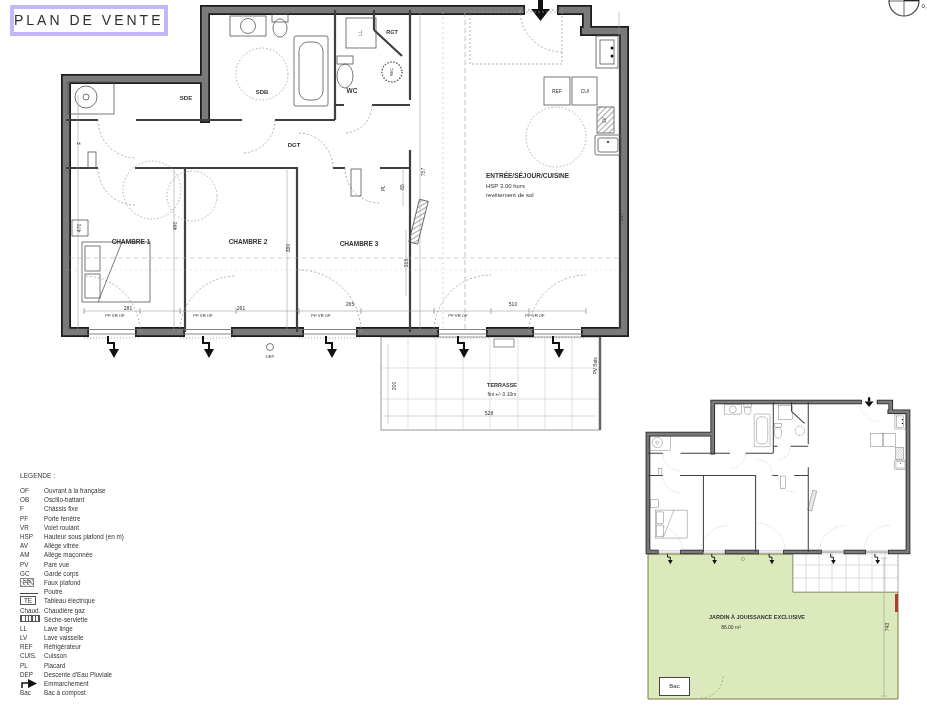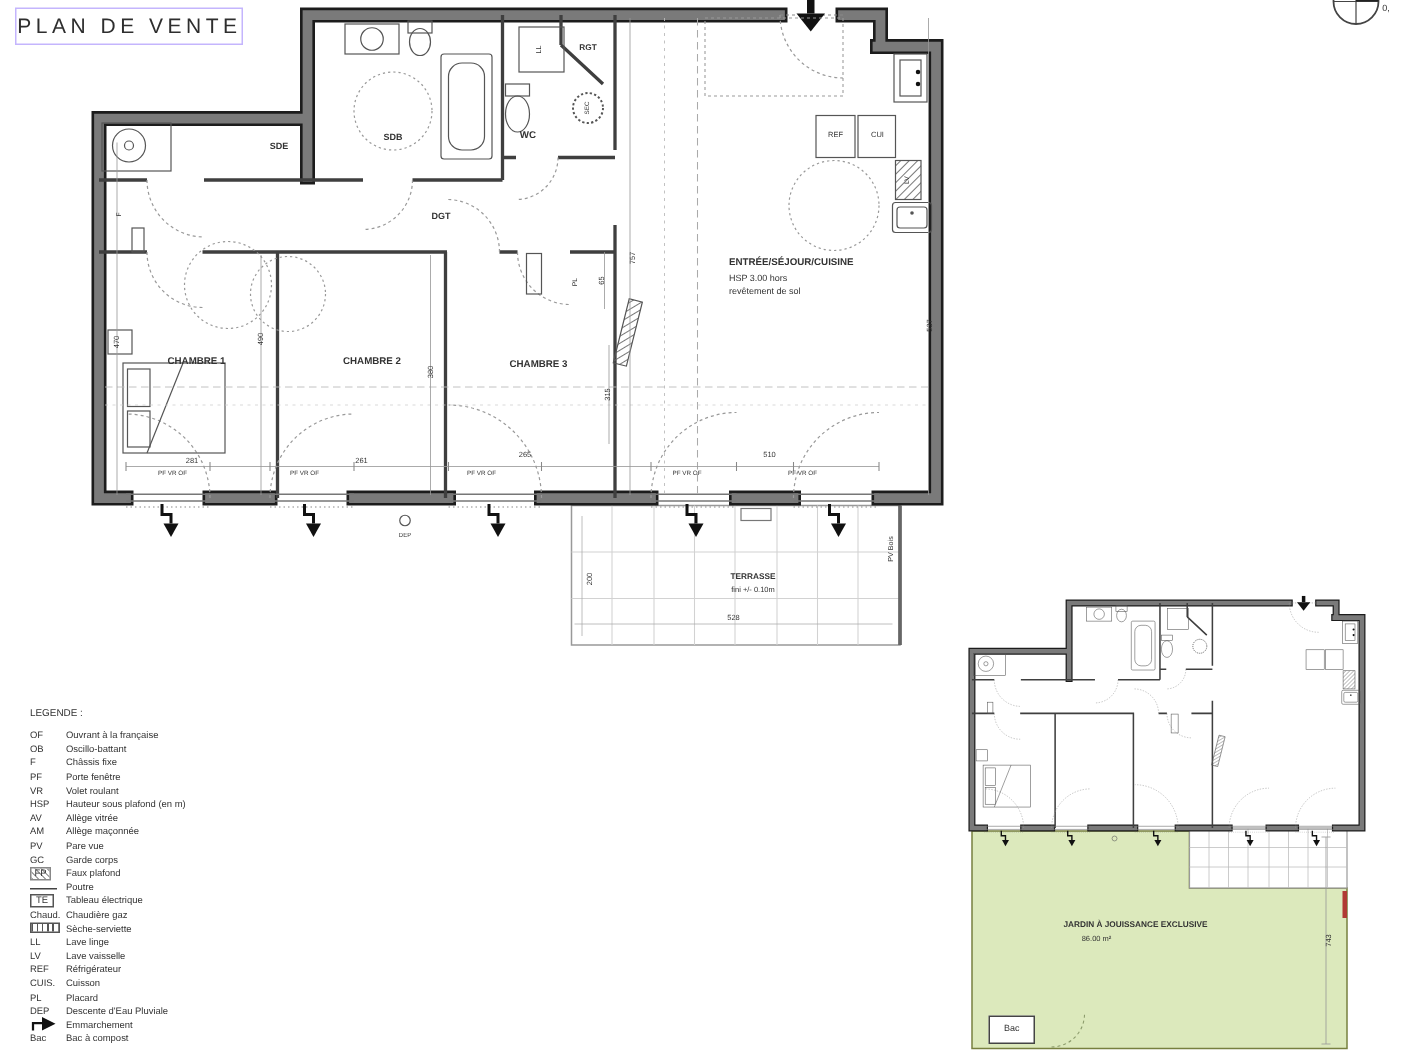--- a/index.html
+++ b/index.html
@@ -1,20 +1,20 @@
 <!DOCTYPE html>
 <html><head>
 <meta charset="utf-8">
 <style>
   html,body{margin:0;padding:0;background:#fff;}
   .page{position:relative;width:940px;height:705px;background:#fff;overflow:hidden;
         font-family:"Liberation Sans",sans-serif;color:#333;}
   .plan-svg{position:absolute;left:0;top:0;}
-  .titlebox{position:absolute;left:10px;top:5px;width:150px;height:23px;border:1px solid #c4b5fd;
-            background:#fff;text-align:right;line-height:23px;font-size:14px;letter-spacing:3px;color:#2e2e2e;}
+  .titlebox{position:absolute;left:10px;top:5px;width:150px;height:23px;border:4px solid #c4b5fd;
+            background:#fff;text-align:left;line-height:23px;font-size:14px;letter-spacing:3px;color:#2e2e2e;}
   .lbl{position:absolute;transform:translate(-50%,-50%);white-space:nowrap;color:#333;line-height:1;}
   .lbl-left{position:absolute;transform:translate(0,-50%);white-space:nowrap;color:#333;line-height:1;}
   .rot{transform:translate(-50%,-50%) rotate(-90deg);}
   .b{font-weight:bold;}
   .bacbox{position:absolute;left:659px;top:677px;width:29px;height:17px;border:1px solid #444;background:#fff;
           text-align:center;font-size:6px;line-height:17px;color:#333;}
   .legend{position:absolute;left:20px;top:472px;width:220px;font-size:6.3px;color:#333;}
   .legend-h{height:14px;font-size:6.6px;}
   .lrow{display:flex;align-items:center;height:9.2px;}
   .lsym{width:24px;flex:0 0 24px;}

